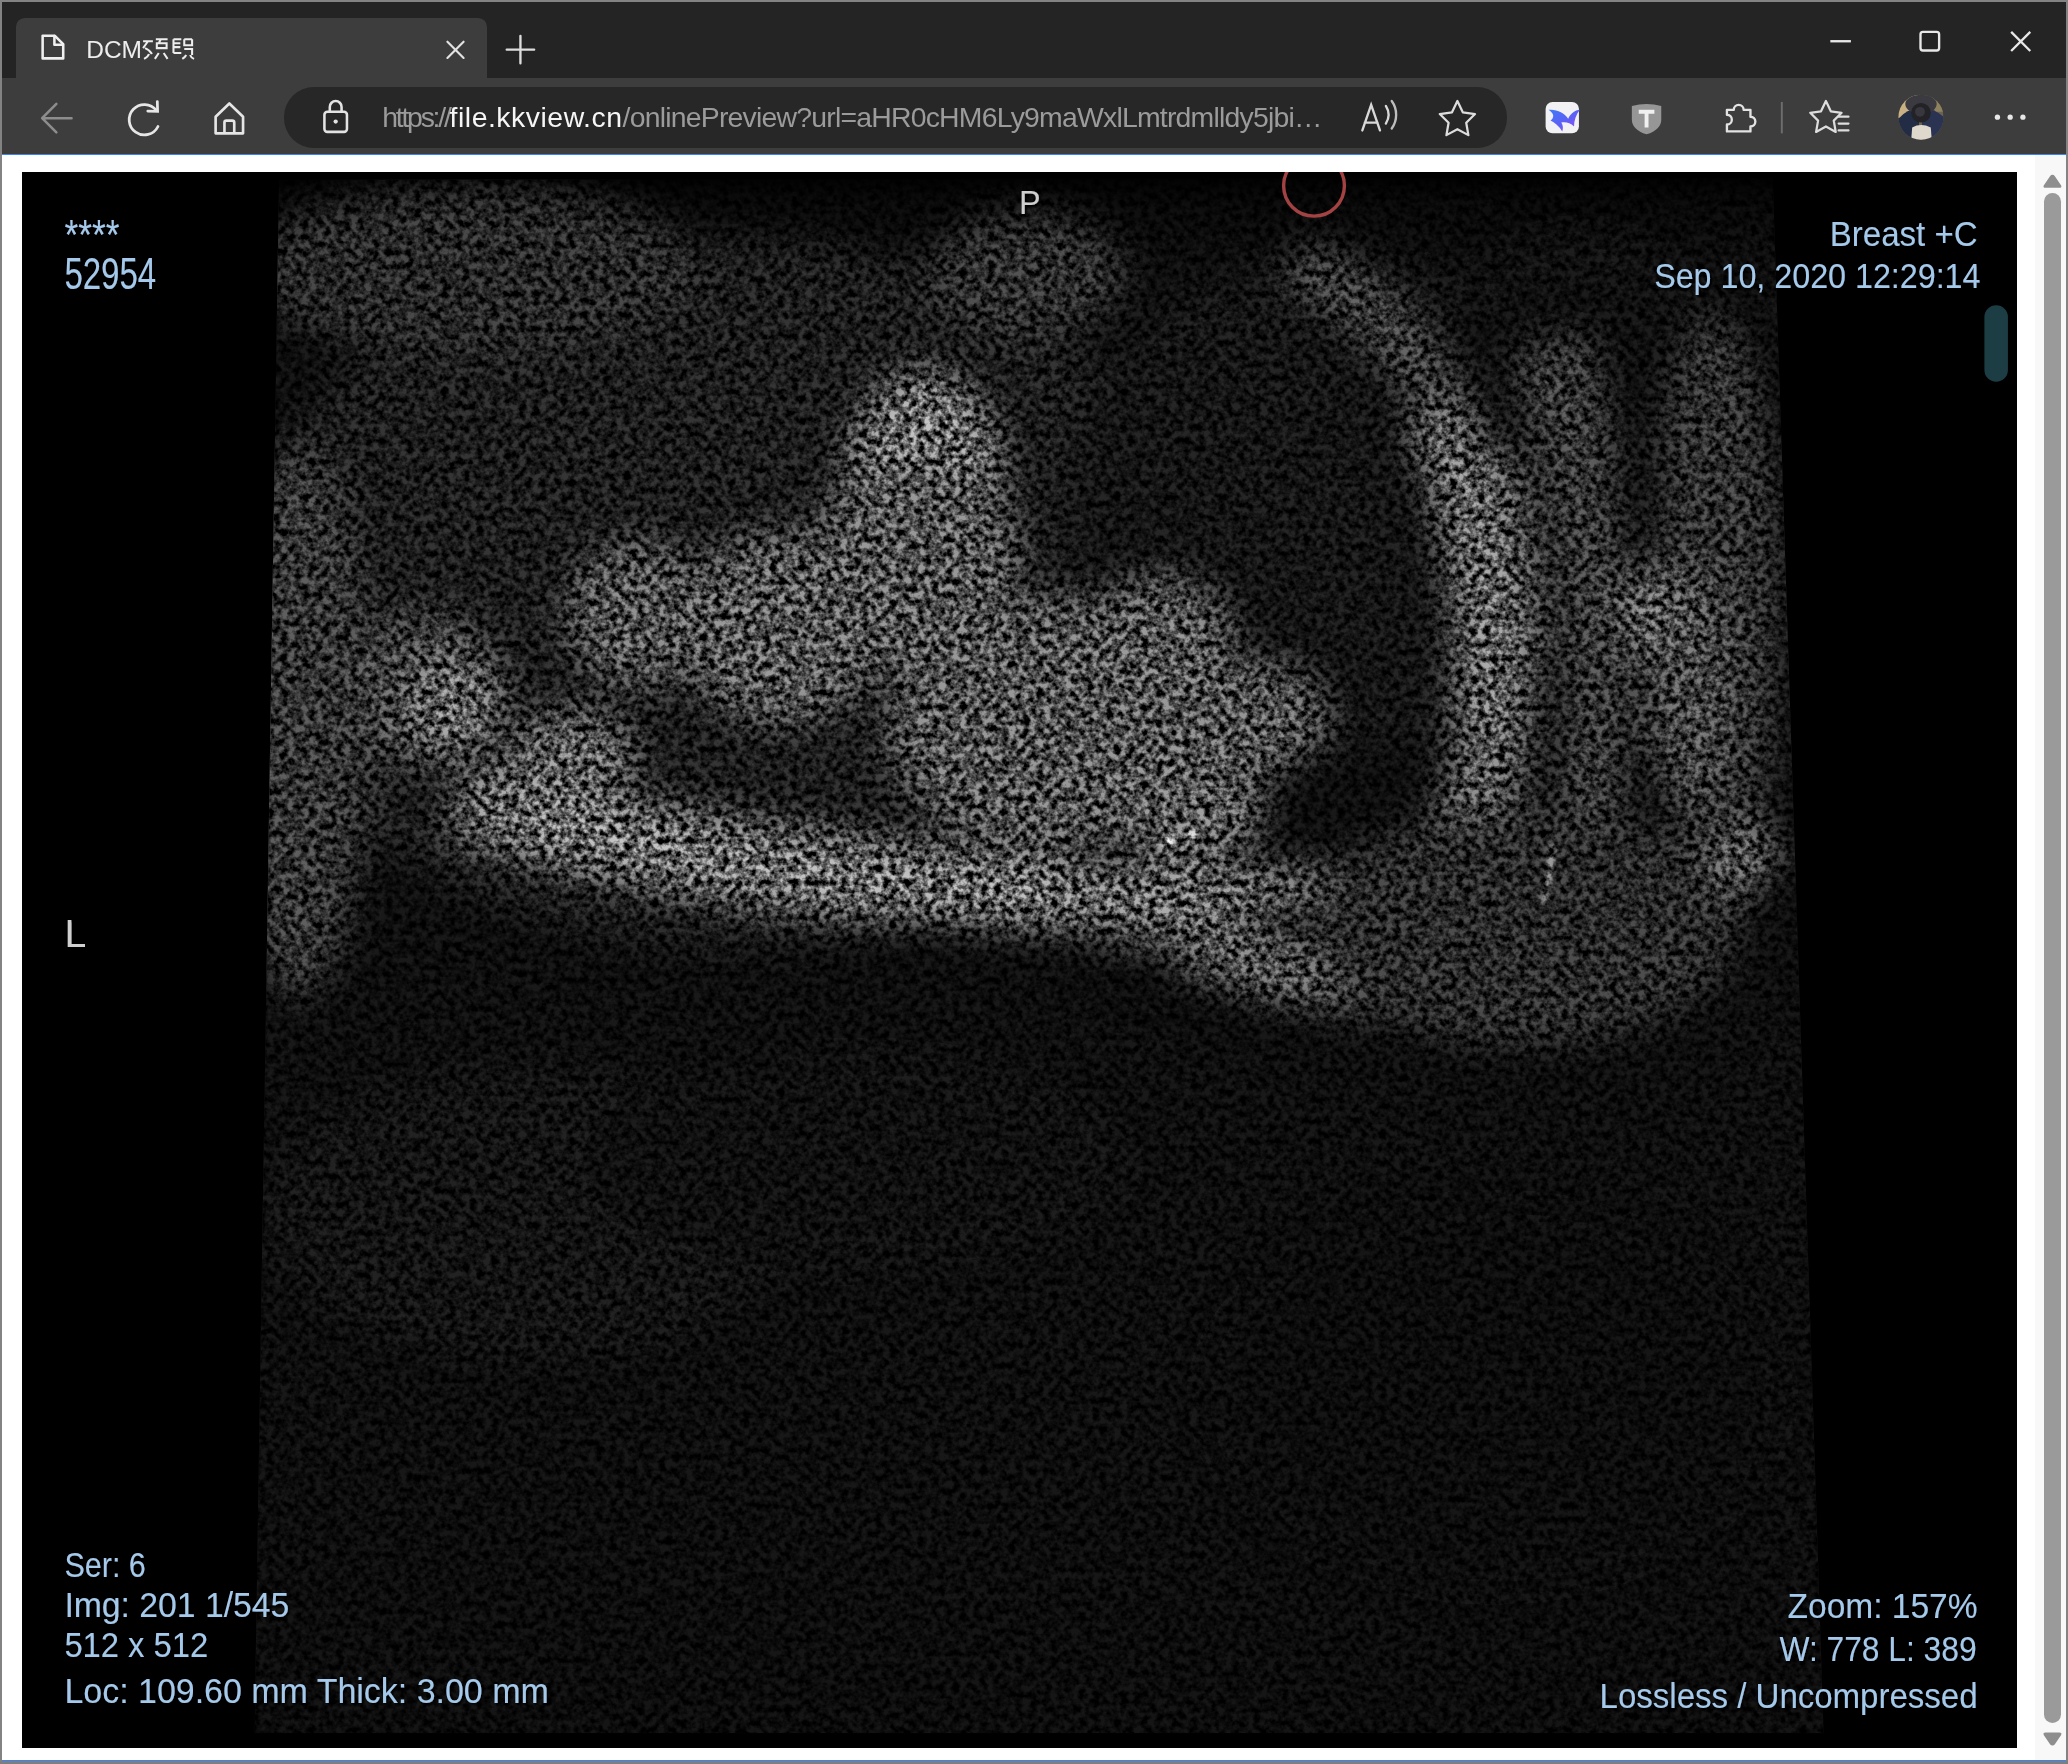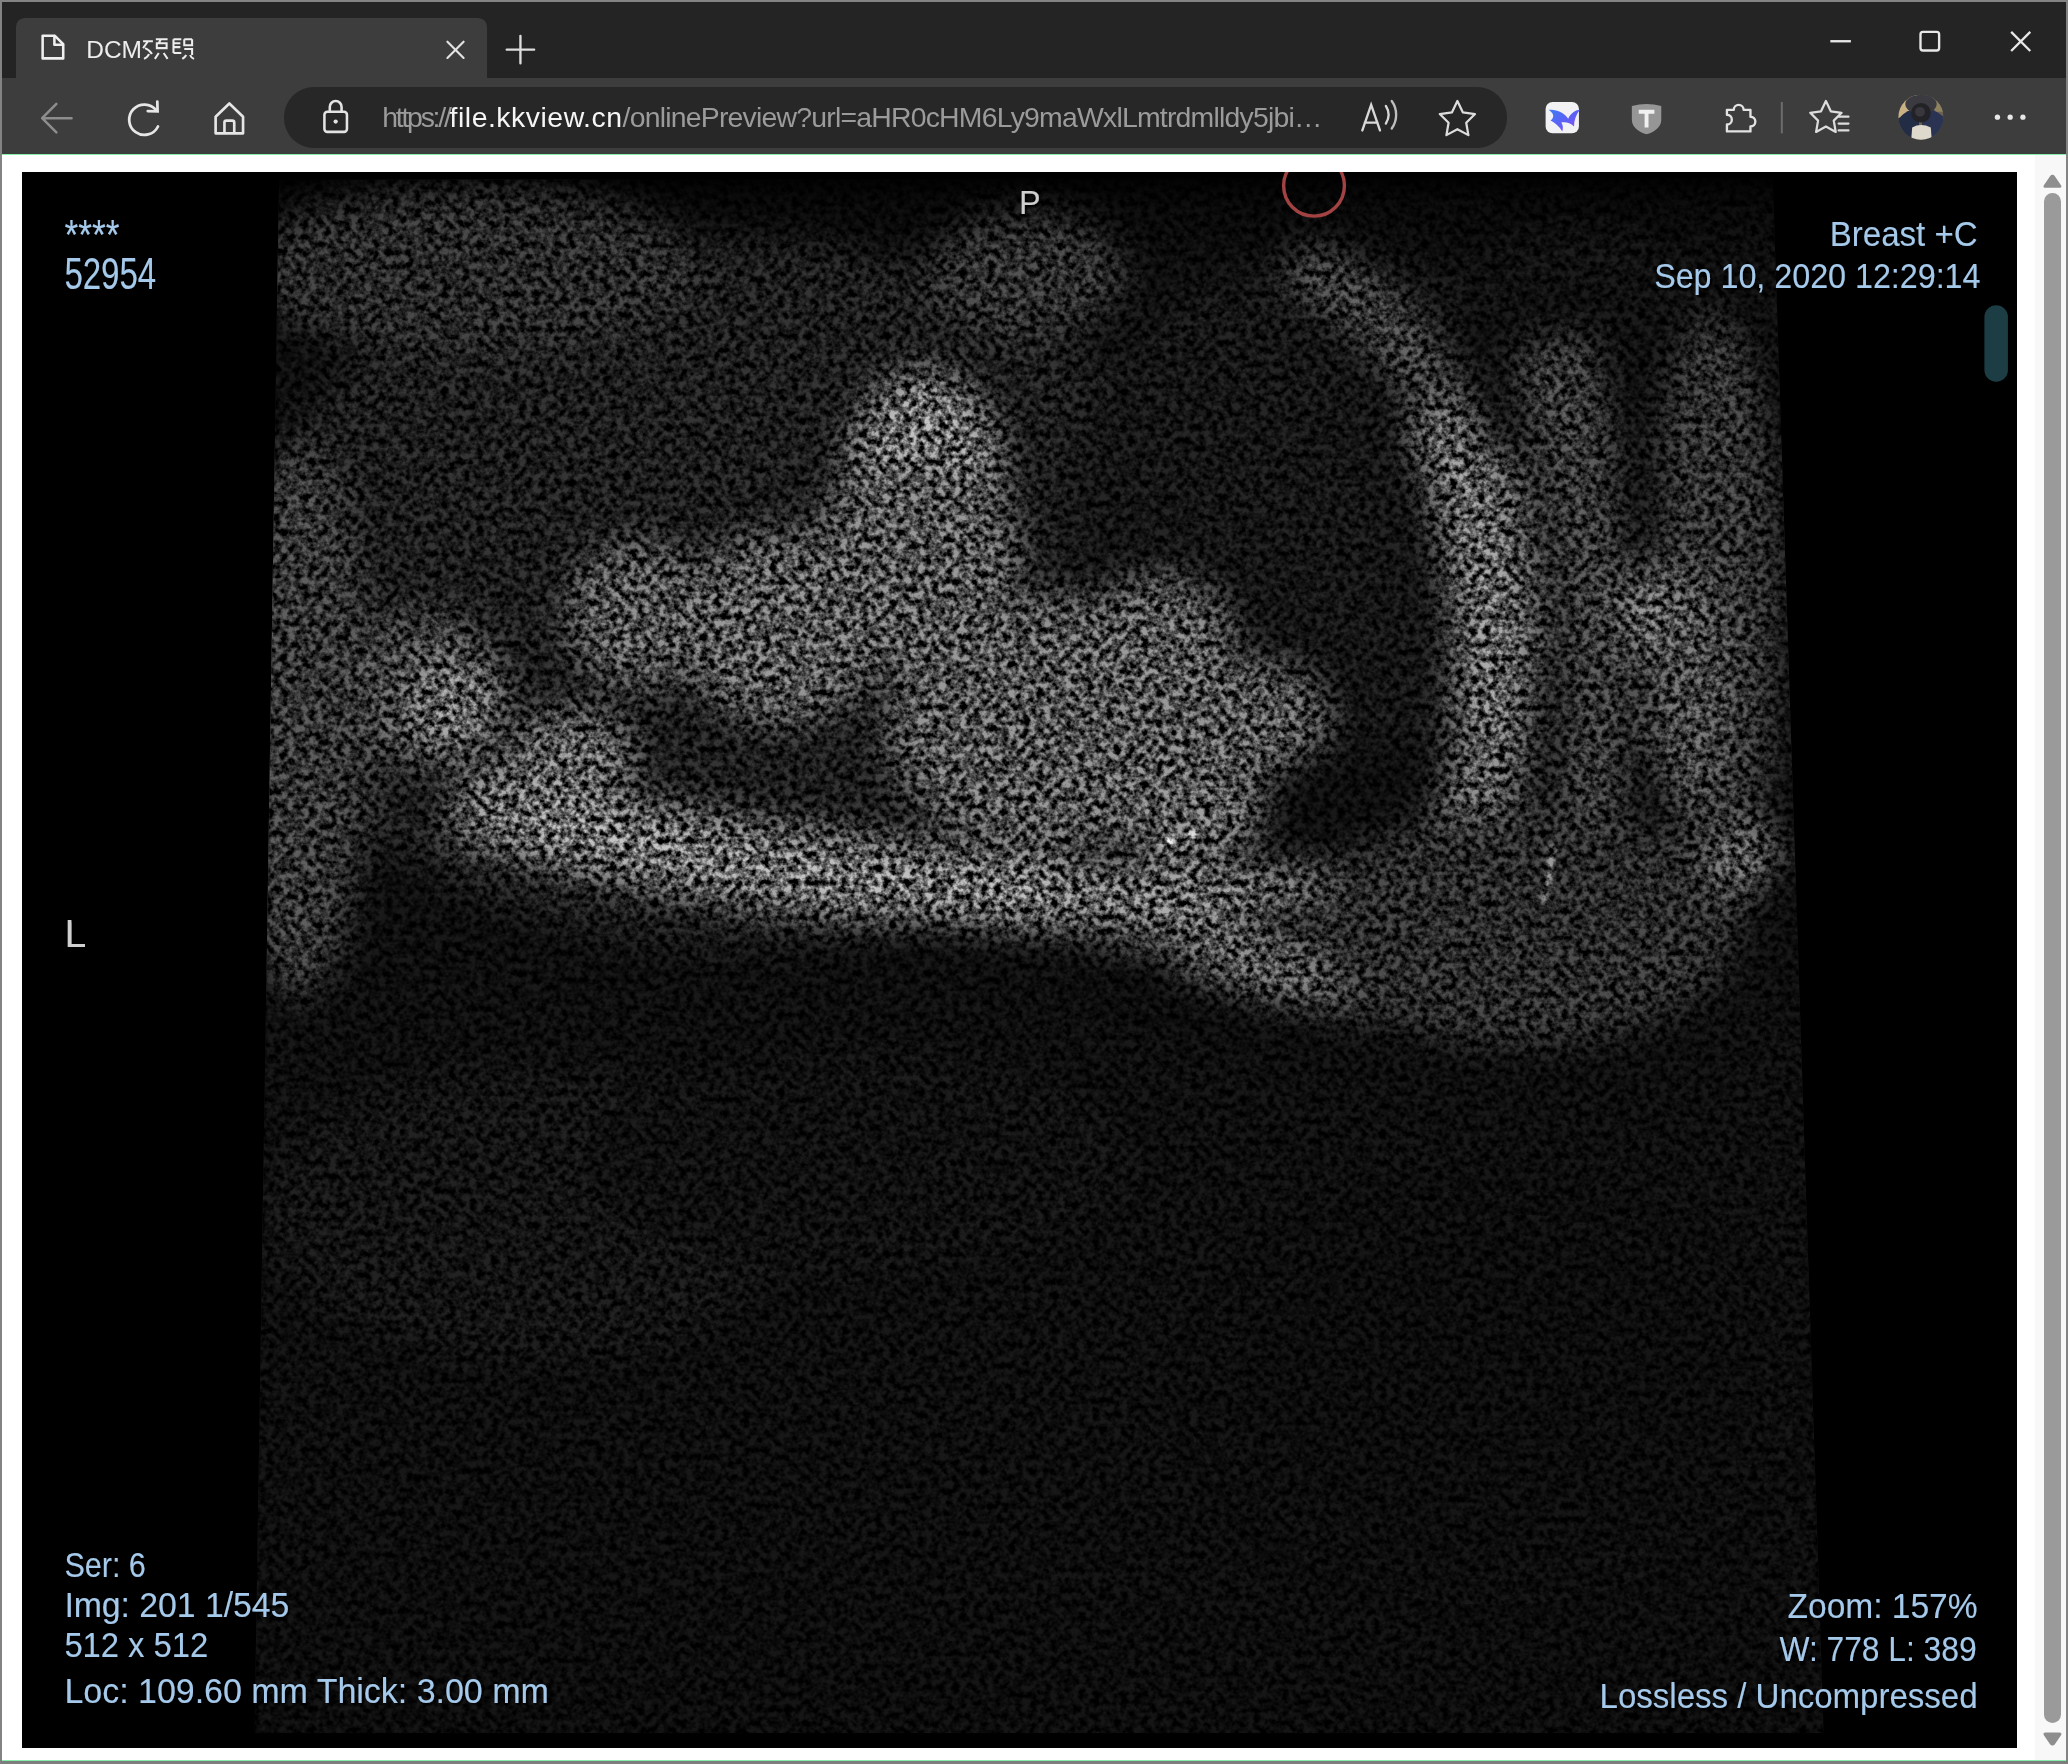--- a/index.html
+++ b/index.html
@@ -1,16 +1,16 @@
 <!DOCTYPE html>
 <html><head>
 <meta charset="utf-8">
 <style>
   html,body{margin:0;padding:0;width:2068px;height:1764px;overflow:hidden;background:#ffffff;font-family:"Liberation Sans",sans-serif;}
-  #win{position:absolute;left:0;top:0;width:2068px;height:1764px;background:#86efac;}
+  #win{position:absolute;left:0;top:0;width:2068px;height:1764px;background:#3b82f6;}
   #titlebar{position:absolute;left:0;top:0;width:2068px;height:78px;background:#242424;}
   #toolbar{position:absolute;left:0;top:78px;width:2068px;height:76px;background:#3d3d3d;}
   #borderTop{position:absolute;left:0;top:0;width:2068px;height:2px;background:#838383;z-index:50;}
   #borderL{position:absolute;left:0;top:2px;width:2px;height:1762px;background:#838383;z-index:50;}
   #borderR{position:absolute;right:0;top:2px;width:2px;height:1762px;background:#838383;z-index:50;}
   #borderB{position:absolute;left:0;top:1761px;width:2068px;height:2.9px;background:#7e7e7e;z-index:50;}
   #tab{position:absolute;left:15.7px;top:17.6px;width:471px;height:61px;background:#3d3d3d;border-radius:8.8px 8.8px 0 0;}
   #urlbar{position:absolute;left:284px;top:87px;width:1223px;height:61px;border-radius:30px;background:#272727;}
   #page{position:absolute;left:2px;top:155px;width:2064px;height:1605px;background:#ffffff;}
   #canvas{position:absolute;left:19.6px;top:16.7px;width:1995px;height:1576px;background:#000;overflow:hidden;}

